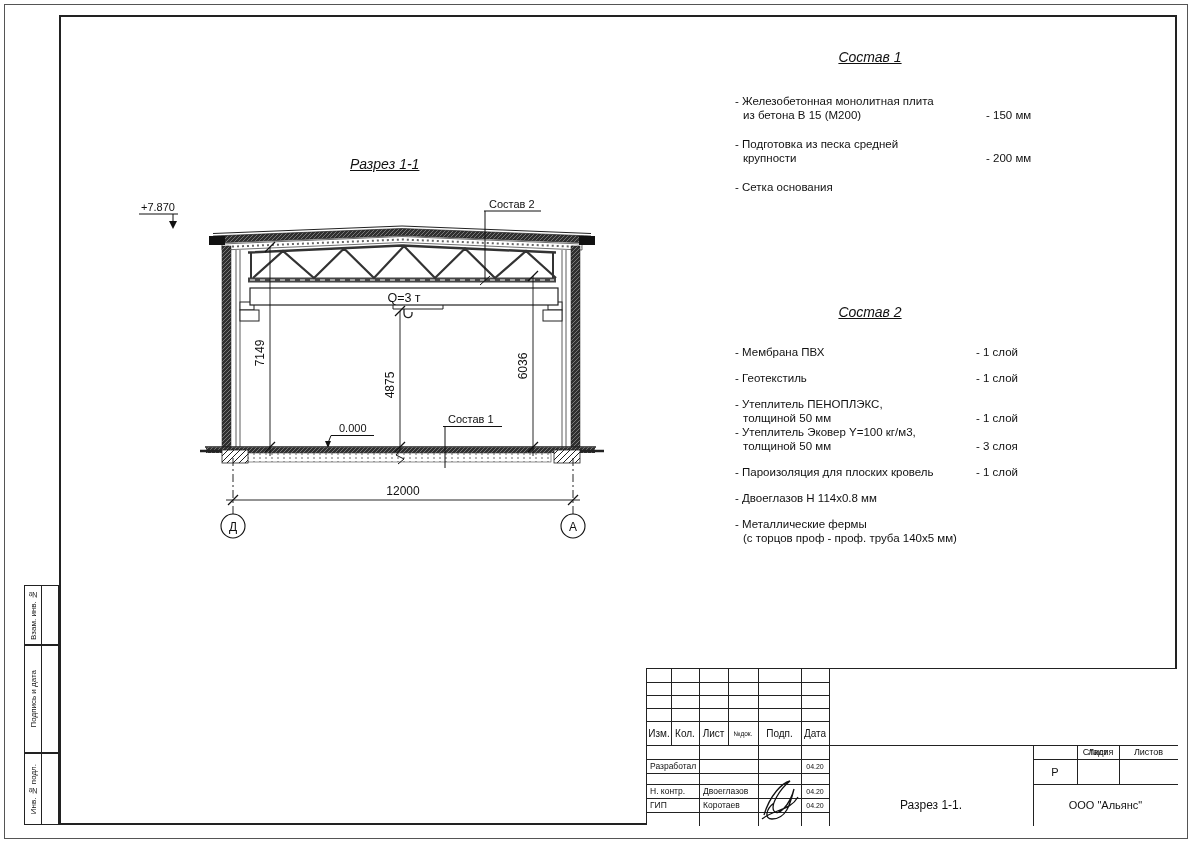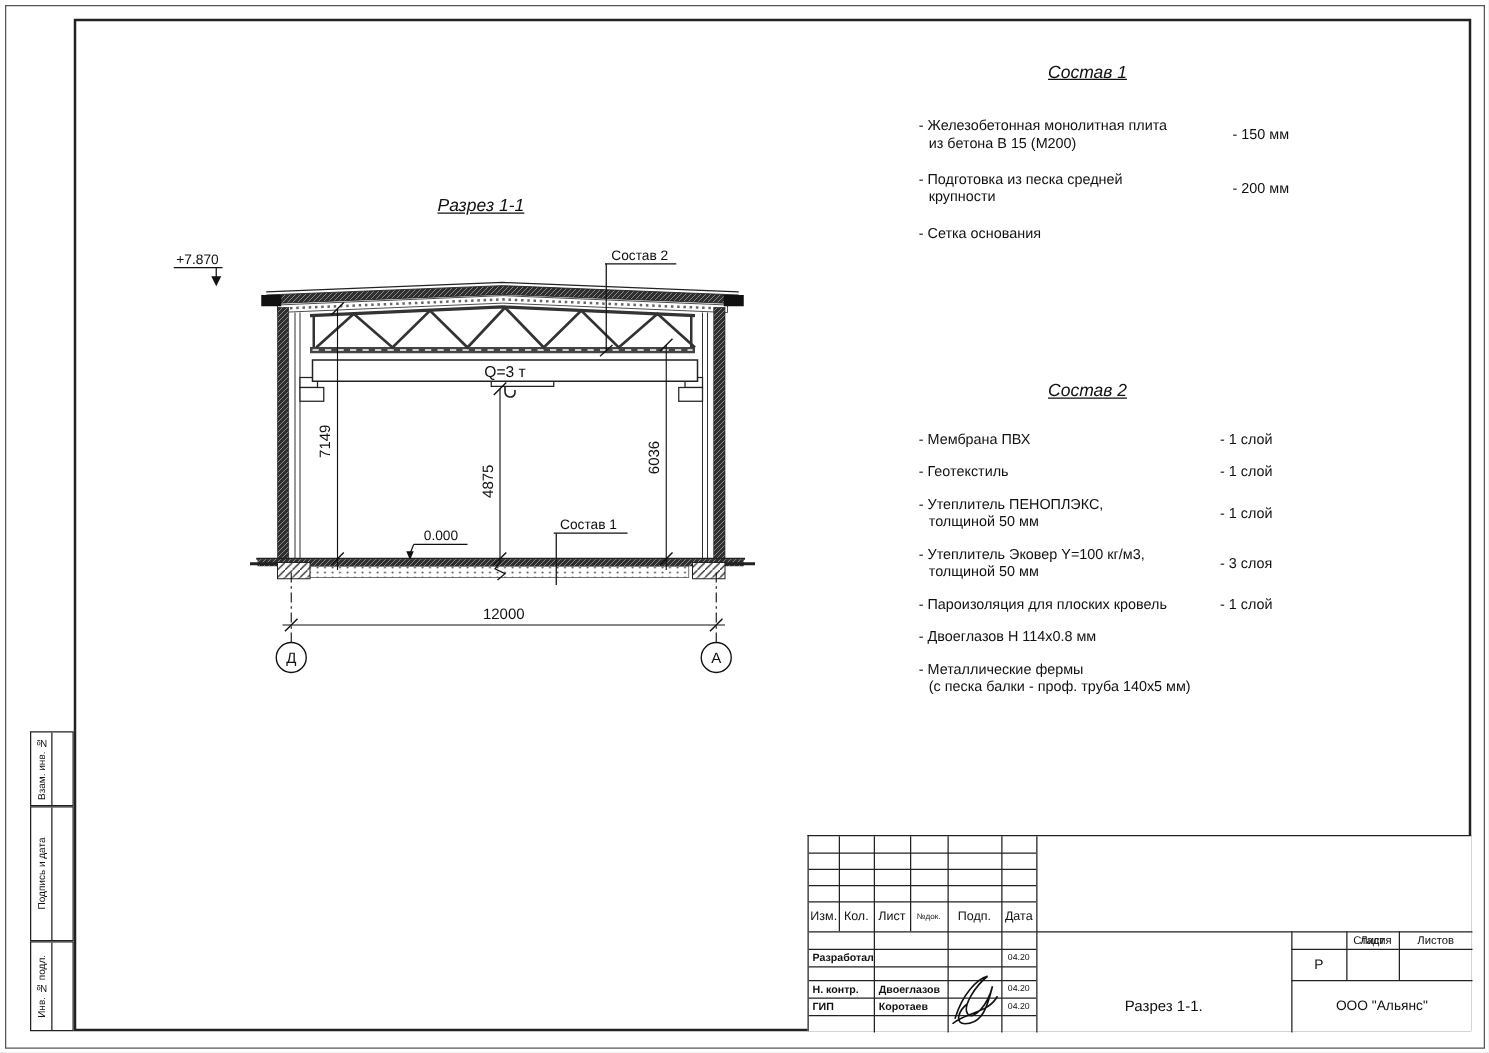--- a/index.html
+++ b/index.html
@@ -4,35 +4,35 @@
 <style>
   html,body{margin:0;padding:0;background:#e8e8e8;}
   .sheet{position:relative;width:1191px;height:842px;background:#fff;font-family:"Liberation Sans",sans-serif;color:#111;overflow:hidden;}
   .abs{position:absolute;}
   .outer-border{position:absolute;left:4px;top:4px;width:1182px;height:833px;border:1px solid #555;}
   .frame{position:absolute;left:59px;top:15px;width:1118px;height:810px;border:2px solid #222;box-sizing:border-box;}
   
   .dwg-title{font-size:14px;font-style:italic;text-decoration:underline;text-align:left;}
   .list-block{position:absolute;width:448px;font-size:11.5px;line-height:14px;}
   .list-head{width:190px;margin-left:40px;text-align:center;font-size:14px;font-style:italic;text-decoration:underline;}
-  .item{display:flex;align-items:center;}
+  .item{display:flex;align-items:flex-end;}
   .nm{width:243px;white-space:pre-line;padding-left:8px;text-indent:-8px;}
   .s2 .nm{width:233px;}
   .vl2{white-space:nowrap;}
   
   .mbox{position:absolute;left:24px;width:35px;border:1.2px solid #222;box-sizing:border-box;display:flex;background:#fff;}
   .mbox .lab{width:16px;border-right:1.2px solid #222;display:flex;align-items:center;justify-content:center;}
   .mbox .lab span{writing-mode:vertical-rl;transform:rotate(180deg);font-size:8px;white-space:nowrap;}
   
   .stamp{position:absolute;left:646px;top:668px;width:531px;height:157px;border-left:1.6px solid #222;border-top:1.6px solid #222;box-sizing:border-box;background:#fff;}
   .stamp .vl{position:absolute;width:1.2px;background:#222;}
   .stamp .hl{position:absolute;height:1.2px;background:#222;}
   .stamp .cell{position:absolute;display:flex;align-items:center;justify-content:center;overflow:hidden;}
   .stamp .cl{justify-content:flex-start;padding-left:3px;}
-  .f10{font-size:10px;} .f9{font-size:9px;} .f85{font-size:8.5px;font-weight:bold;} .f7{font-size:7px;} .f65{font-size:6.5px;}
+  .f10{font-size:10px;} .f9{font-size:9px;} .f85{font-size:8.5px;} .f7{font-size:7px;} .f65{font-size:6.5px;}
   .f11{font-size:11px;} .f12{font-size:12px;}
   svg text{font-family:"Liberation Sans",sans-serif;fill:#111;}
 </style>
 </head>
 <body>
 
 <div class="sheet">
   <div class="outer-border"></div>
   <div class="frame"></div>
 
@@ -187,41 +187,41 @@
   <div class="list-block s2" style="left:735px;top:305px;">
     <div class="list-head" style="margin-bottom:26px;">Состав 2</div>
     <div class="item" style="margin-bottom:12px;">
       <div class="nm">- Мембрана ПВХ</div>
       <div class="vl2">- 1 слой</div>
     </div>
     <div class="item" style="margin-bottom:12px;">
       <div class="nm">- Геотекстиль</div>
       <div class="vl2">- 1 слой</div>
     </div>
-    <div class="item" style="margin-bottom:12px;">
+    <div class="item" style="">
       <div class="nm">- Утеплитель ПЕНОПЛЭКС,
 толщиной 50 мм</div>
       <div class="vl2">- 1 слой</div>
     </div>
     <div class="item" style="margin-bottom:12px;">
       <div class="nm">- Утеплитель Эковер Y=100 кг/м3,
 толщиной 50 мм</div>
       <div class="vl2">- 3 слоя</div>
     </div>
     <div class="item" style="margin-bottom:12px;">
       <div class="nm">- Пароизоляция для плоских кровель</div>
       <div class="vl2">- 1 слой</div>
     </div>
     <div class="item" style="margin-bottom:12px;">
       <div class="nm">- Двоеглазов Н 114х0.8 мм</div>
       <div class="vl2"></div>
     </div>
     <div class="item">
       <div class="nm">- Металлические фермы
-(с песка балки - проф. труба 140х5 мм)</div>
+(с торцов проф - проф. труба 140х5 мм)</div>
       <div class="vl2"></div>
     </div>
   </div>
 
   <div class="mbox" style="top:585px;height:60px;">
     <div class="lab">
         <span>Взам. инв. №</span>
       </div>
   </div>
   <div class="mbox" style="top:645px;height:108px;">

